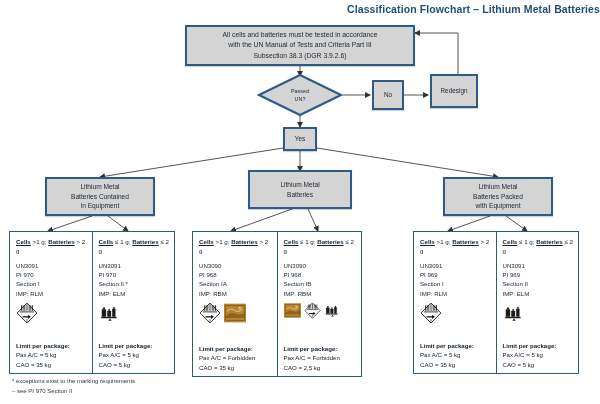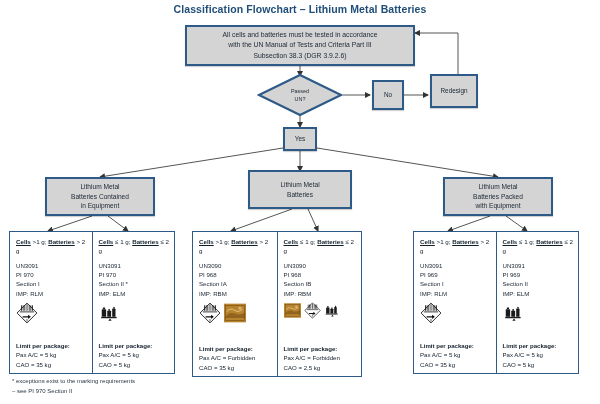--- a/index.html
+++ b/index.html
@@ -1,21 +1,21 @@
 <!DOCTYPE html>
 <html><head>
 <meta charset="utf-8">
 <style>
   html,body{margin:0;padding:0;background:#ffffff;}
   body{width:600px;height:404px;position:relative;overflow:hidden;
        font-family:"Liberation Sans","DejaVu Sans",sans-serif;color:#1f2a36;}
   #canvas{position:absolute;inset:0;}
   svg.lines{position:absolute;left:0;top:0;width:600px;height:404px;pointer-events:none;}
 
-  .title{position:absolute;left:0;top:3px;width:600px;text-align:center;
+  .title{position:absolute;left:0;top:3px;width:600px;text-align:right;
          font-size:10.5px;font-weight:bold;color:#1F4E79;letter-spacing:.1px;}
 
   
   .gbox{position:absolute;background:#D4D4D4;border:2px solid #2E5A88;
         box-sizing:border-box;display:flex;align-items:center;justify-content:center;
         text-align:center;font-size:6.6px;line-height:1.45;color:#1c2733;
         box-shadow:0 1px 1px rgba(0,0,0,.18);}
   .gbox.small{font-size:6.4px;}
   .gbox.top{font-size:6.8px;line-height:1.5;padding:2px 6px;}
 

